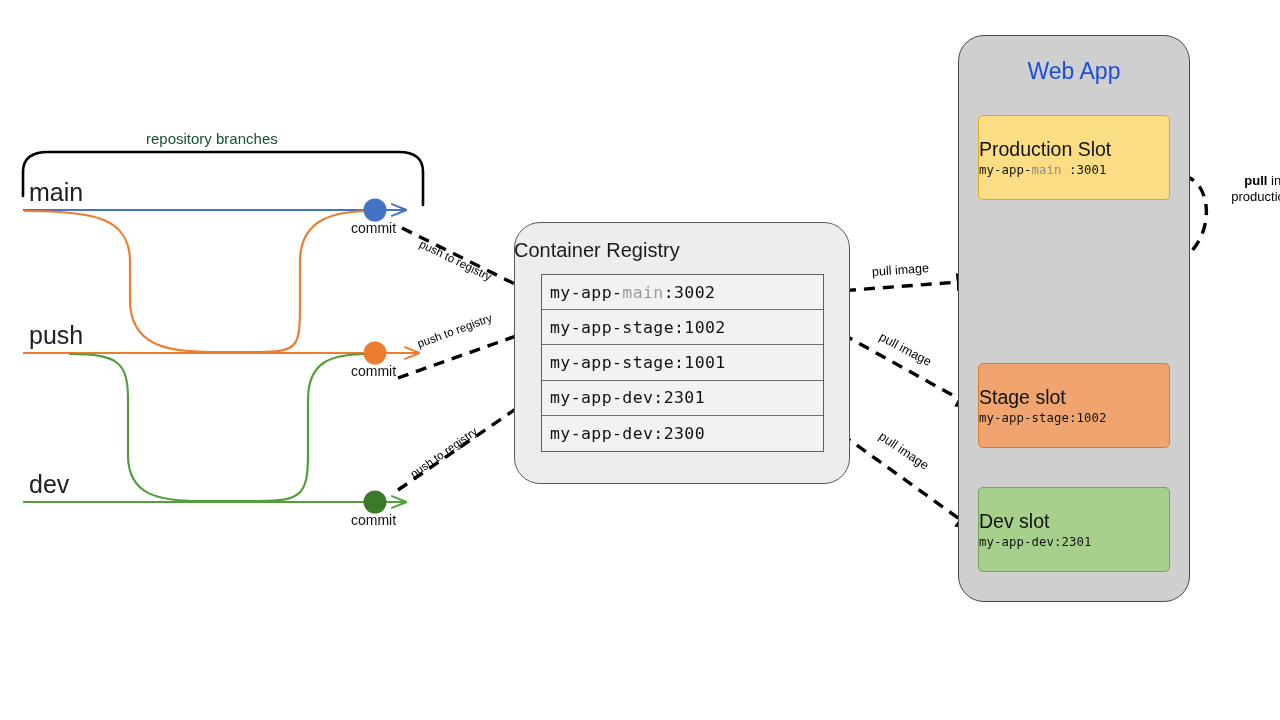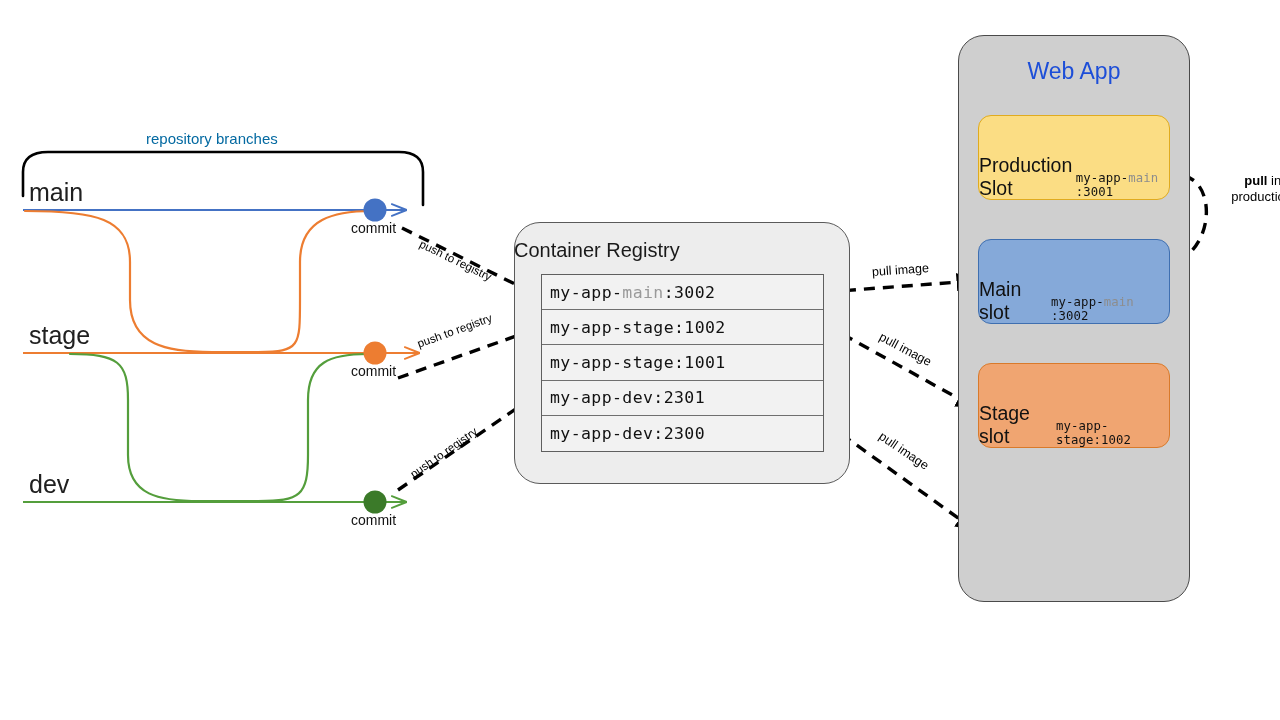--- a/index.html
+++ b/index.html
@@ -37,21 +37,21 @@
   .branch-name {
     font-size: 25px;
     color: #202020;
   }
   .commit-lbl {
     font-size: 14px;
     color: #111111;
   }
   .bracket-lbl {
     font-size: 15px;
-    color: #0369a1;
+    color: #14532d;
   }
 
   .edge-lbl {
     font-size: 11.5px;
     color: #000000;
     transform-origin: 0 50%;
   }
   .edge-lbl.flat { font-size: 12.5px; }
 
   .swap-lbl {
@@ -129,24 +129,25 @@
     width: 232px;
     text-align: center;
     font-size: 23px;
     color: #1d4ed8;
   }
   .slot {
     position: absolute;
     left: 978px;
     width: 192px;
     height: 85px;
-    border-radius: 13px;
+    border-radius: 5px;
     box-sizing: border-box;
     display: flex;
-    align-items: flex-end;
+    flex-direction: column;
+    align-items: flex-start;
     justify-content: center;
   }
   .slot .slot-title {
     font-size: 19.5px;
     color: #111111;
     line-height: 1.15;
   }
   .slot .slot-tag {
     font-family: "DejaVu Sans Mono", monospace;
     font-size: 12.3px;
@@ -225,21 +226,21 @@
     </g>
 
     <g>
       <path d="M 1160 268 C 1212 258 1216 196 1193 180 C 1186 175 1178 173 1170 173" fill="none" stroke="#000000" stroke-width="3.4" stroke-dasharray="11 8" marker-end="url(#arrow-black)"></path>
     </g>
   </svg>
 
   <div class="lbl bracket-lbl" style="left:146px; top:131px;">repository branches</div>
 
   <div class="lbl branch-name" style="left:29px; top:180px;">main</div>
-  <div class="lbl branch-name" style="left:29px; top:323px;">stage</div>
+  <div class="lbl branch-name" style="left:29px; top:323px;">push</div>
   <div class="lbl branch-name" style="left:29px; top:472px;">dev</div>
 
   <div class="lbl commit-lbl" style="left:351px; top:221px;">commit</div>
   <div class="lbl commit-lbl" style="left:351px; top:364px;">commit</div>
   <div class="lbl commit-lbl" style="left:351px; top:513px;">commit</div>
 
   <div class="lbl edge-lbl" style="left:420px; top:238px; transform:rotate(26deg);">push to registry</div>
   <div class="lbl edge-lbl" style="left:418px; top:339px; transform:rotate(-20deg);">push to registry</div>
   <div class="lbl edge-lbl" style="left:412px; top:470px; transform:rotate(-35deg);">push to registry</div>
 
@@ -282,24 +283,24 @@
   </div>
 
   <div id="webapp-box"></div>
   <div id="webapp-title">Web App</div>
 
   <div class="slot" id="slot-prod">
     <div class="slot-title">Production Slot</div>
     <div class="slot-tag"><span>my-app-</span><span class="dim">main</span><span> :3001</span></div>
   </div>
 
-  <div class="slot" id="slot-main">
-    <div class="slot-title">Main slot</div>
-    <div class="slot-tag"><span>my-app-</span><span class="dim">main</span><span> :3002</span></div>
-  </div>
 
   <div class="slot" id="slot-stage">
     <div class="slot-title">Stage slot</div>
     <div class="slot-tag"><span>my-app-</span><span class="dim"></span><span>stage:1002</span></div>
   </div>
 
+  <div class="slot" id="slot-dev">
+    <div class="slot-title">Dev slot</div>
+    <div class="slot-tag"><span>my-app-</span><span class="dim"></span><span>dev:2301</span></div>
+  </div>
 
 </div>
 
 </body></html>

